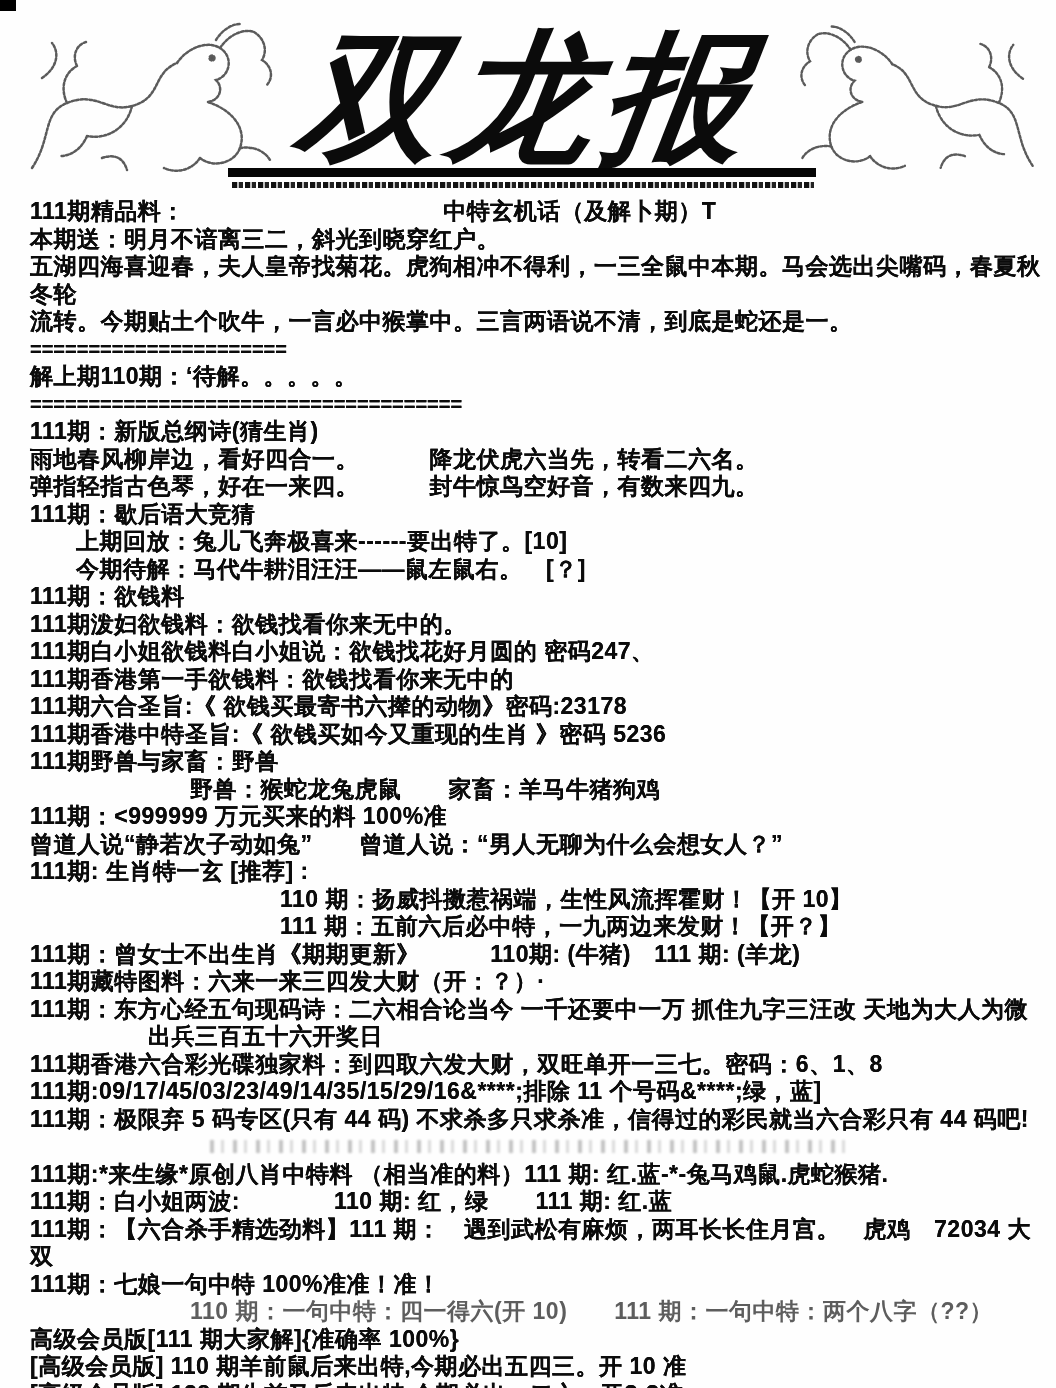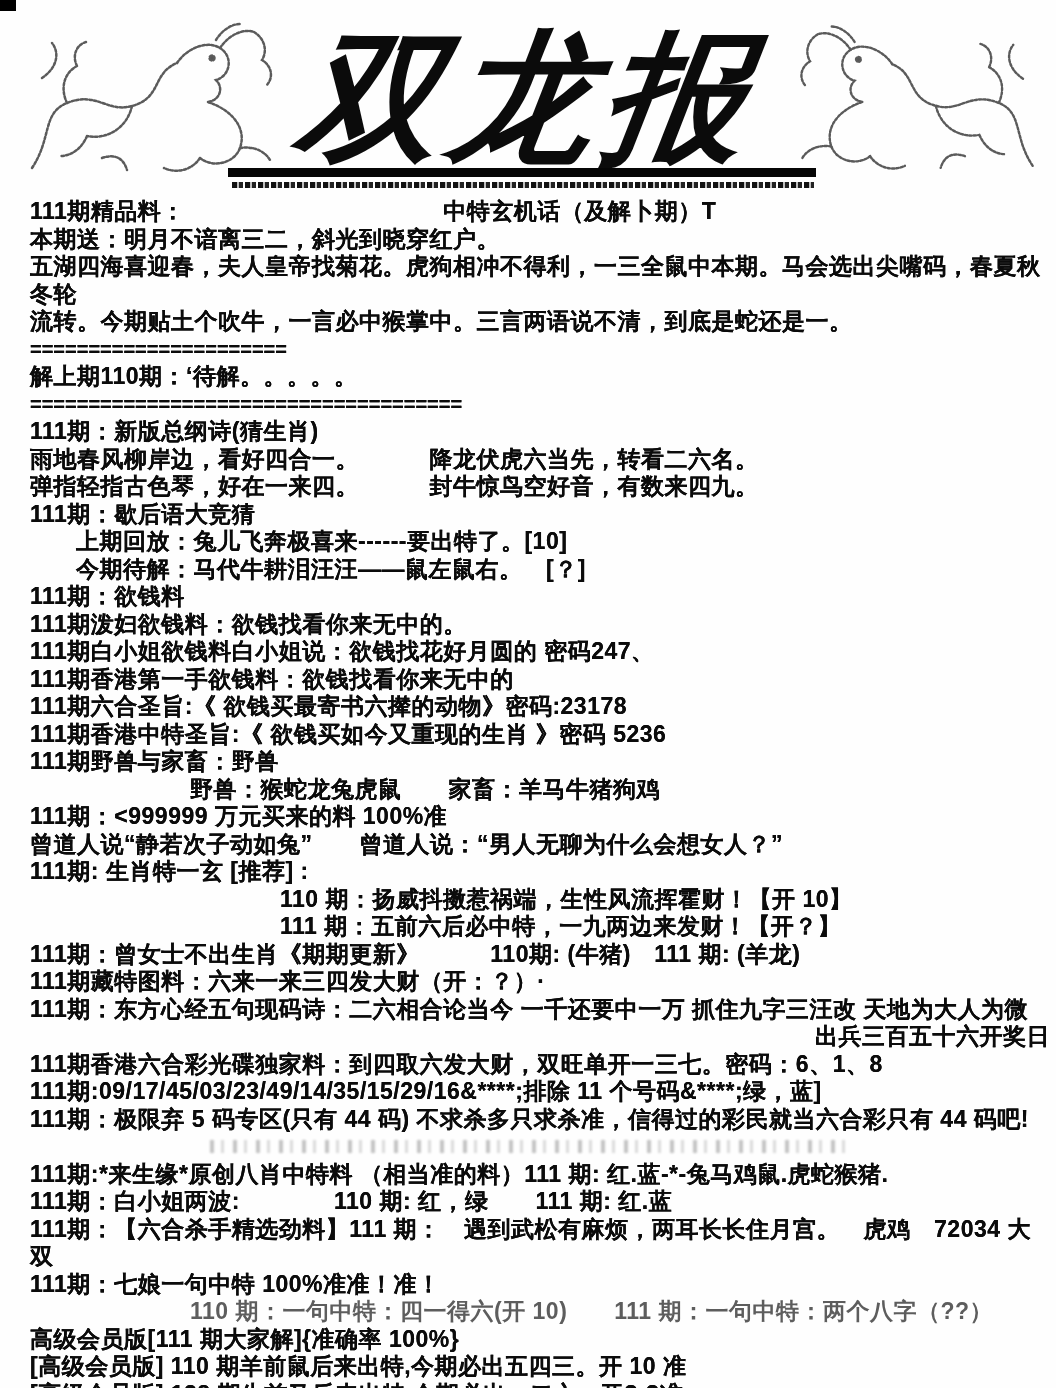--- a/index.html
+++ b/index.html
@@ -30,21 +30,21 @@
   .doc{padding:2px 6px 24px 30px;}
   .doc-line{
     white-space:pre-wrap;
     font-family:"Liberation Sans","DejaVu Sans",sans-serif;
     font-weight:700;font-size:23px;line-height:27.5px;
     letter-spacing:.5px;
     text-shadow:0 0 .4px #000;
   }
   .sep{font-size:20px;letter-spacing:0;line-height:27.5px;}
   .indent1{padding-left:46px;}
-  .indent2{padding-left:118px;text-align:right;}
+  .indent2{padding-left:118px;}
   .indent3{padding-left:160px;}
   .indent4{padding-left:250px;}
   .indent5{padding-left:160px;}
   .faded{color:#5d5d5d;filter:blur(.5px);text-shadow:none;}
   .smudge{height:27.5px;position:relative;}
   .smudge::after{
     content:"";position:absolute;left:180px;top:7px;width:640px;height:13px;
     background:repeating-linear-gradient(90deg,rgba(40,40,40,.45) 0 4px,transparent 4px 11px,rgba(60,60,60,.3) 11px 14px,transparent 14px 23px);
     filter:blur(1.2px);opacity:.6;
   }

